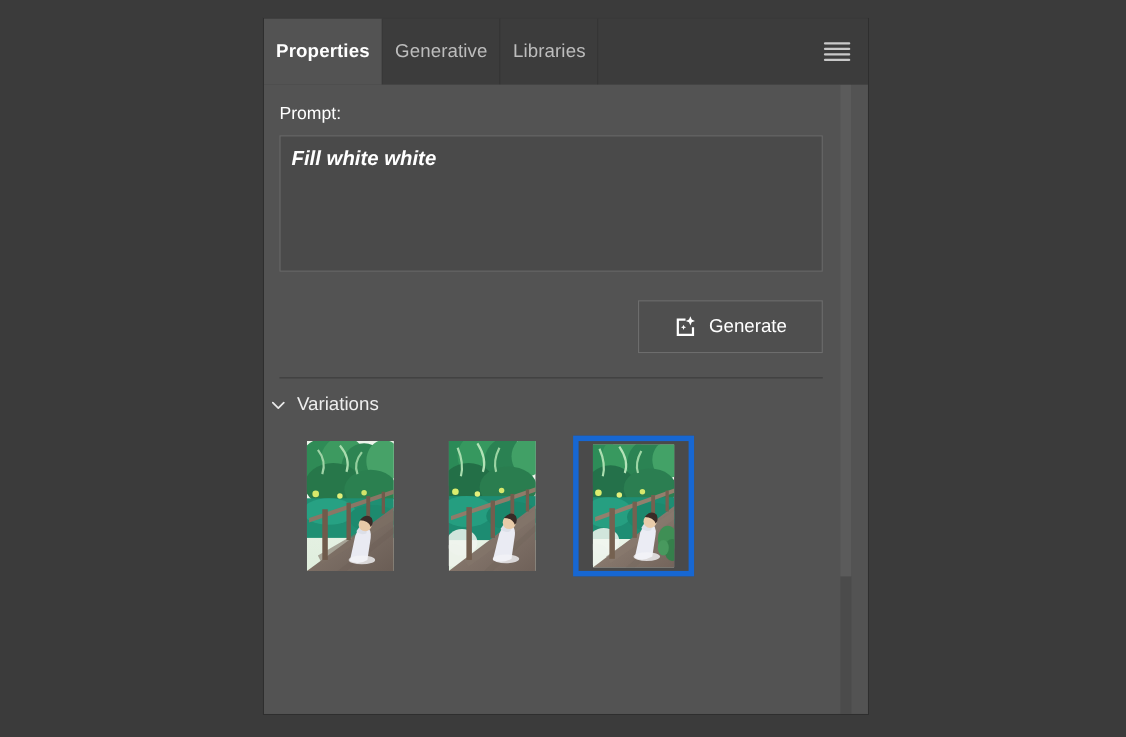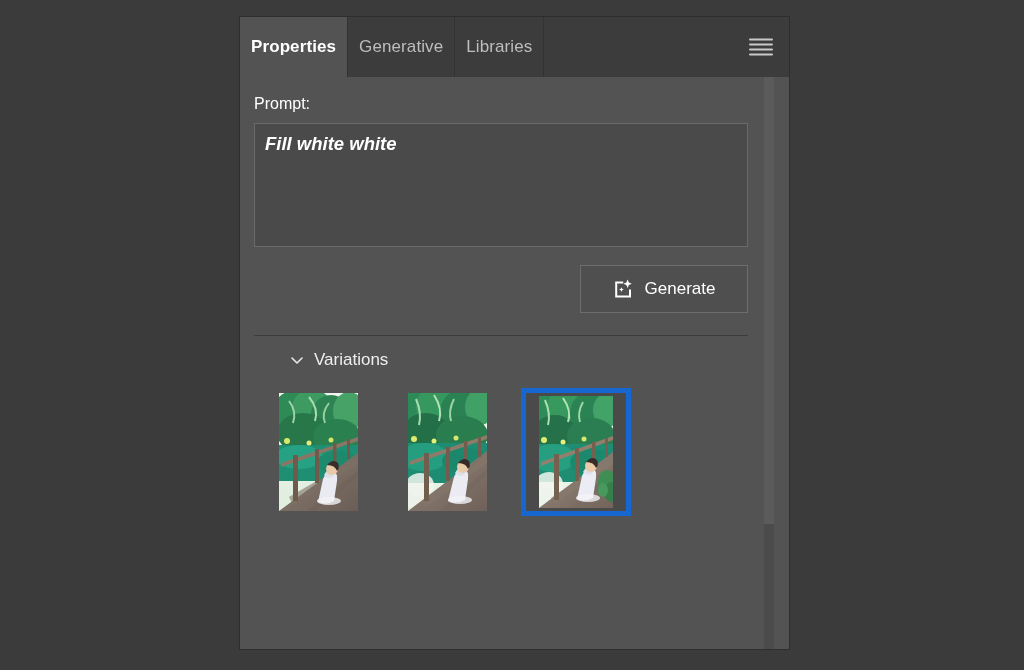--- a/index.html
+++ b/index.html
@@ -202,36 +202,36 @@
     background: #4f4f4f;
     border: 1px solid #6d6d6d;
     box-sizing: border-box;
     display: flex;
     align-items: center;
     justify-content: center;
     gap: 11px;
     color: #ffffff;
     font-size: 17px;
     cursor: pointer;
+    margin-top: 8px;
   }
 
   .divider {
     height: 1px;
     background: #3c3c3c;
     margin: 22px 16px 0 14px;
   }
 
   
   .variations-hdr {
     display: flex;
     align-items: center;
     gap: 10px;
     padding: 14px 16px 0 6px;
     cursor: pointer;
-    margin-left: 44px;
   }
   .variations-hdr .label {
     font-size: 17px;
     color: #eeeeee;
   }
   .chev {
     width: 14px;
     height: 14px;
     flex: 0 0 auto;
   }

